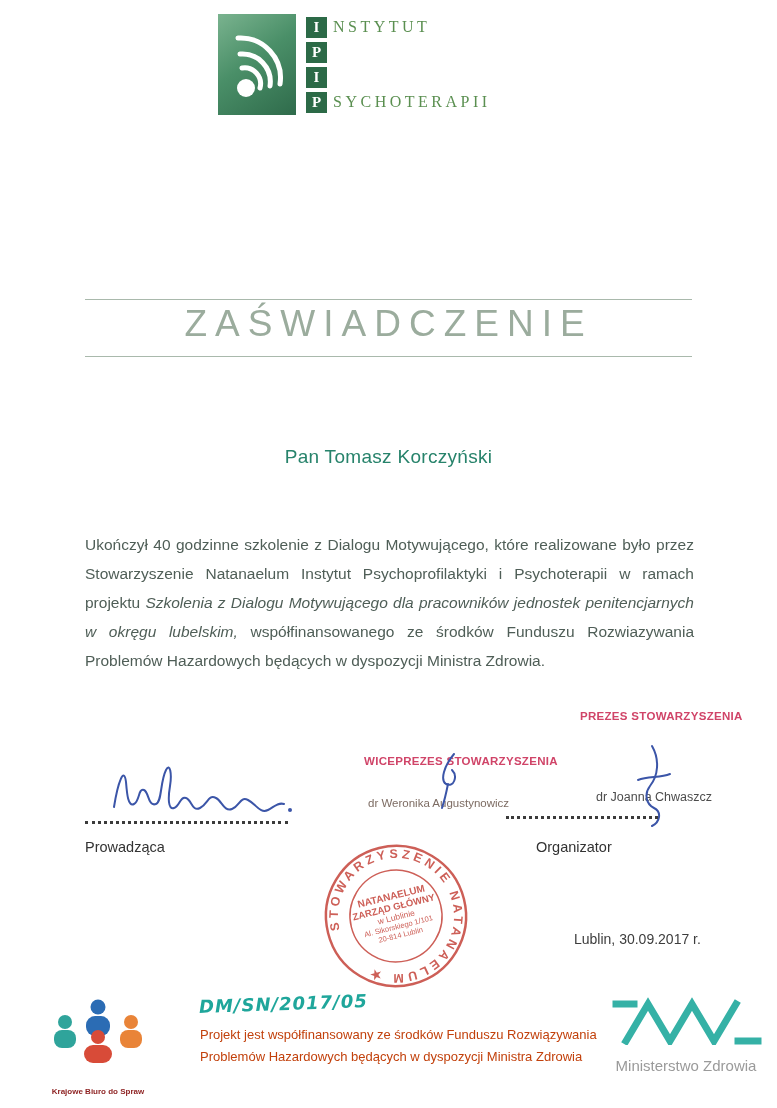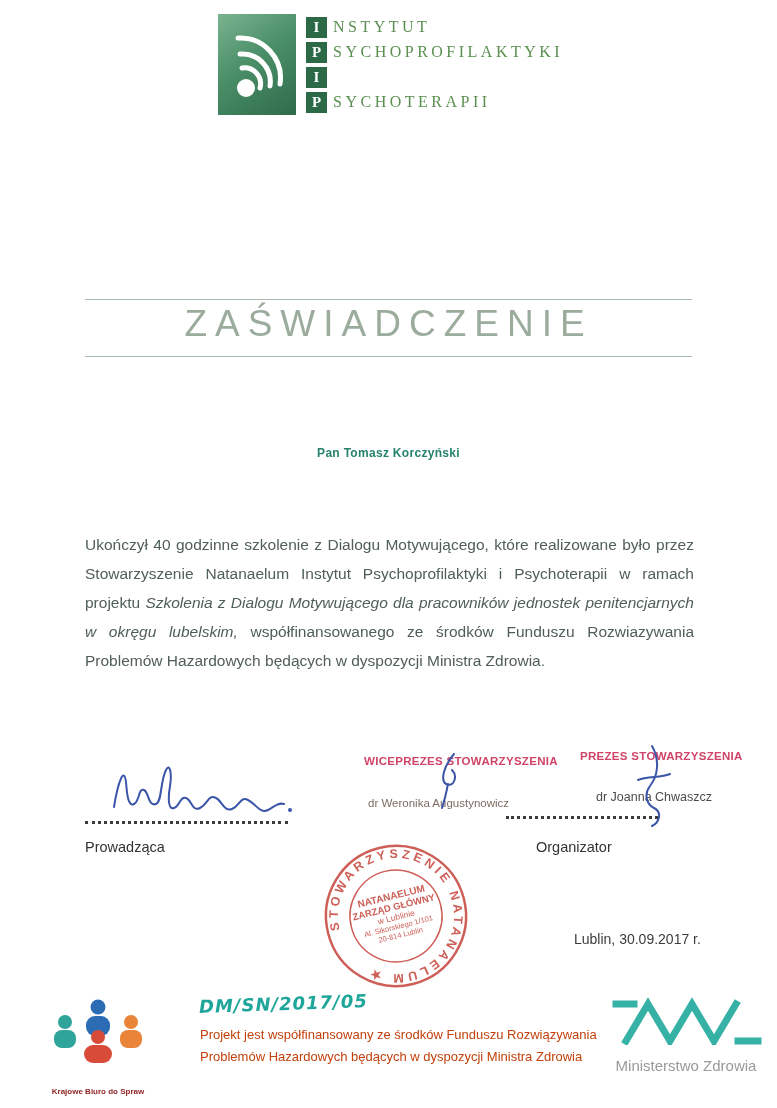--- a/index.html
+++ b/index.html
@@ -43,40 +43,40 @@
   .rule-top { top:299px; }
   .rule-bottom { top:356px; }
   .title {
     position:absolute; left:0; top:303px; width:777px; text-align:center;
     font-size:37px; letter-spacing:8px; color:#9bac9d; font-weight:normal;
   }
 
   
   .recipient {
     position:absolute; left:0; top:446px; width:777px; text-align:center;
-    font-size:12px; font-weight:bold; color:#27836b; letter-spacing:0.3px;
+    font-size:19px; font-weight:normal; color:#27836b; letter-spacing:0.3px;
   }
   .body-text {
     position:absolute; left:85px; top:530px; width:609px;
     font-size:15.5px; line-height:29px; color:#4f5e57; text-align:justify;
   }
   .body-text .it { font-style:italic; }
 
   
   .ink { position:absolute; }
   .ink path { stroke:#3b55a8; stroke-width:2; fill:none; stroke-linecap:round; }
   .dotted { position:absolute; border-top:3px dotted #3b3b3b; height:0; }
   .dotted-left { left:85px; top:821px; width:203px; }
   .dotted-right { left:506px; top:816px; width:152px; }
   .role { position:absolute; font-size:14.5px; color:#333333; }
   .role-prowadzaca { left:85px; top:839px; }
   .role-organizator { left:536px; top:839px; }
   .red-title { position:absolute; color:#d04468; font-size:11.5px; font-weight:bold; letter-spacing:0.3px; white-space:nowrap; }
   .vice-title { left:364px; top:755px; }
-  .prez-title { left:580px; top:750px; }
+  .prez-title { left:580px; top:710px; }
   .sig-name { position:absolute; white-space:nowrap; }
   .vice-name { left:368px; top:797px; color:#7d6c63; font-size:11.5px; }
   .prez-name { left:596px; top:790px; color:#4c4c4c; font-size:12.5px; }
 
   
   .stamp { position:absolute; left:321px; top:841px; width:150px; height:150px; transform:rotate(-14deg); opacity:0.86; }
   .stamp circle { fill:none; stroke:#c5453c; }
   .stamp text { fill:#c5453c; font-family:"Liberation Sans", sans-serif; }
 
   
@@ -110,21 +110,20 @@
     </svg>
   </div>
 
   <div class="inst">
     <div class="inst-line">
       <span class="initial">I</span>
       <span class="rest">NSTYTUT</span>
     </div>
     <div class="inst-line">
       <span class="initial">P</span>
-      <span class="rest">SYCHOPROFILAKTYKI</span>
     </div>
     <div class="inst-line">
       <span class="initial">I</span>
       <span class="rest"></span>
     </div>
     <div class="inst-line">
       <span class="initial">P</span>
       <span class="rest">SYCHOTERAPII</span>
     </div>
   </div>

